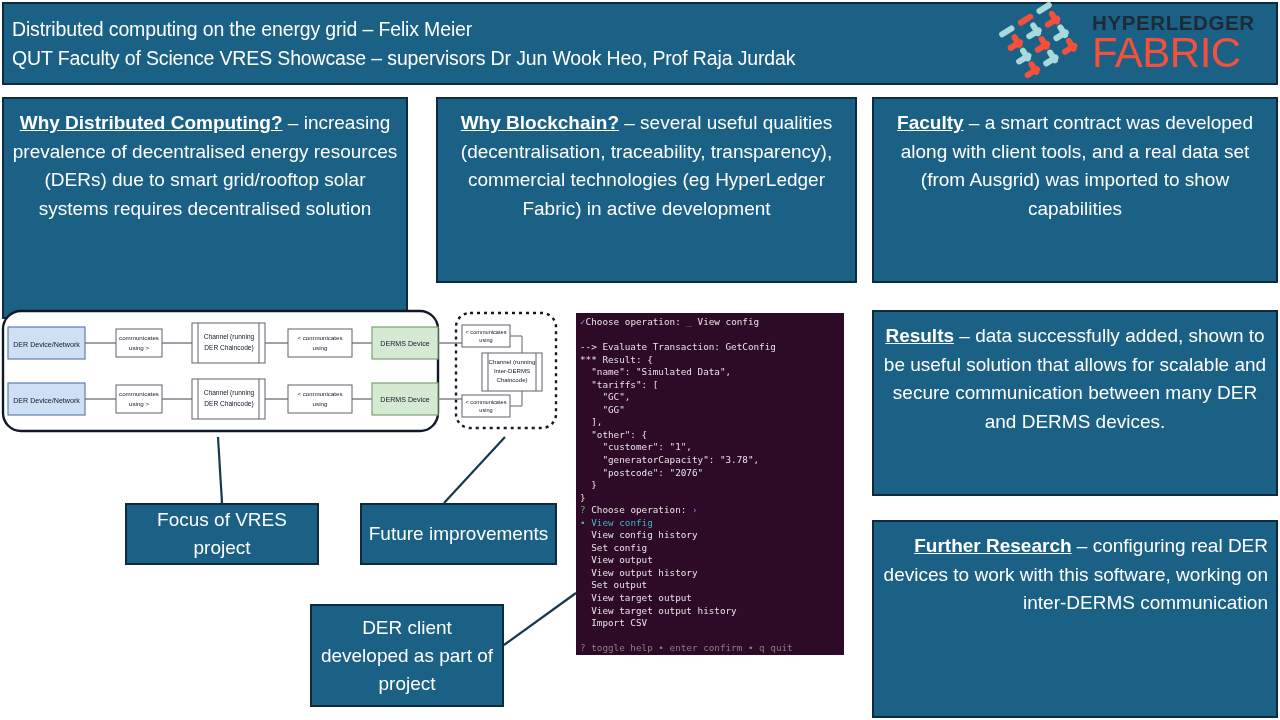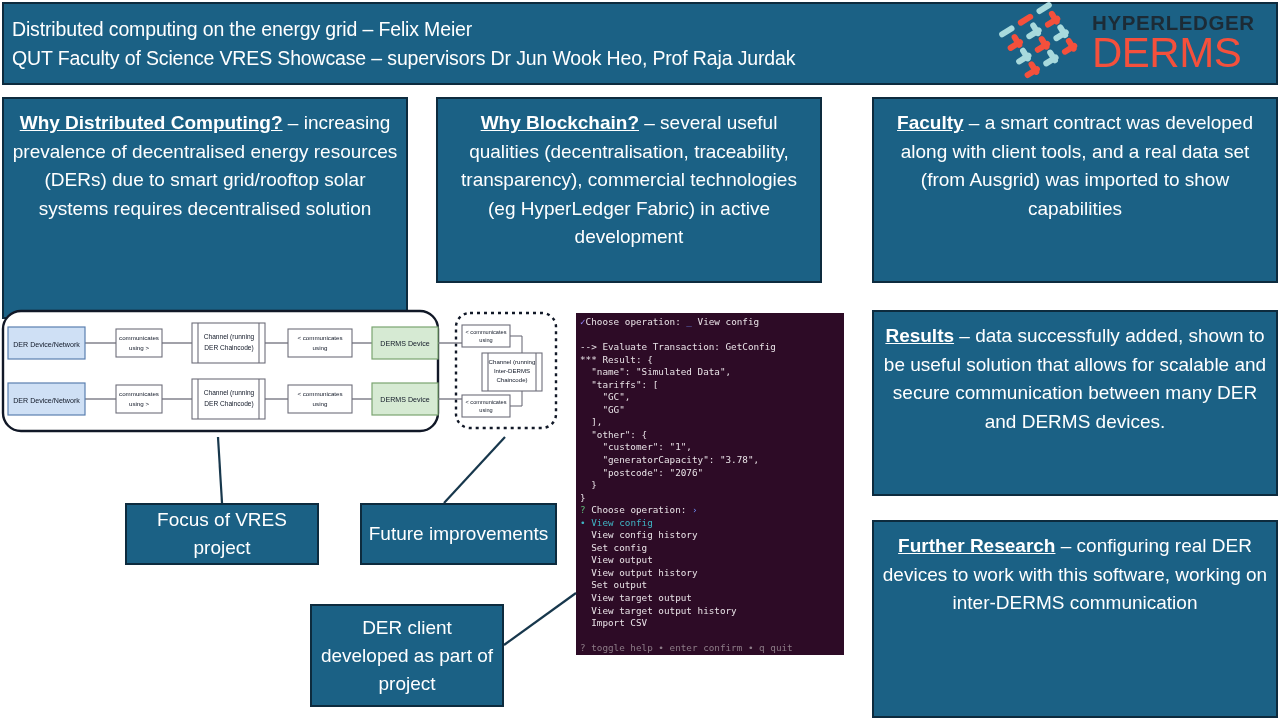--- a/index.html
+++ b/index.html
@@ -61,24 +61,24 @@
     border:2px solid #0d2b3e;
     color:#ffffff;
     text-align:center;
     font-size:19px;
     line-height:28.5px;
     padding:10px 8px 6px 8px;
   }
   .card .hd{font-weight:bold;text-decoration:underline;}
 
   #card-why-dc   {left:2px;  top:97px;  width:406px; height:222px;}
-  #card-why-bc   {left:436px;top:97px;  width:386px; height:186px;}
+  #card-why-bc   {left:436px;top:97px;  width:421px; height:186px;}
   #card-method   {left:872px;top:97px;  width:406px; height:186px;}
   #card-results  {left:872px;top:310px; width:406px; height:186px;}
-  #card-further  {left:872px;top:520px; width:406px; height:198px;}
+  #card-further  {left:872px;top:520px; width:406px; height:198px;text-align:right;}
 
   
   #diagram{left:0px;top:305px;width:570px;height:132px;}
   #diagram svg{display:block;}
 
   
   #terminal{
     left:576px;top:313px;width:268px;height:342px;
     background:#2d0b26;
     overflow:hidden;
@@ -146,21 +146,21 @@
         <div class="dash" style="background: rgb(168, 218, 221); left: 9px; top: 25px; width: 6px; height: 15px;"></div>
         <div class="dash" style="background: rgb(244, 80, 60); left: 31px; top: 25px; width: 6px; height: 15px;"></div>
         <div class="dash" style="background: rgb(168, 218, 221); left: 53px; top: 25px; width: 6px; height: 15px;"></div>
         <div class="dash" style="background: rgb(244, 80, 60); left: 9px; top: 41px; width: 6px; height: 15px;"></div>
         <div class="dash" style="background: rgb(168, 218, 221); left: 31px; top: 41px; width: 6px; height: 15px;"></div>
         <div class="dash" style="background: rgb(244, 80, 60); left: 53px; top: 41px; width: 6px; height: 15px;"></div>
       </div>
   </div>
   <div id="logo-words">
     <div id="logo-hyper">HYPERLEDGER</div>
-    <div id="logo-fabric">DERMS</div>
+    <div id="logo-fabric">FABRIC</div>
   </div>
 </div>
 
 <div class="abs card" id="card-why-dc">
   <span class="hd">Why Distributed Computing?</span><span> – increasing prevalence of decentralised energy resources (DERs) due to smart grid/rooftop solar systems requires decentralised solution</span>
 </div>
 
 <div class="abs card" id="card-why-bc">
   <span class="hd">Why Blockchain?</span><span> – several useful qualities (decentralisation, traceability, transparency), commercial technologies (eg HyperLedger Fabric) in active development</span>
 </div>

